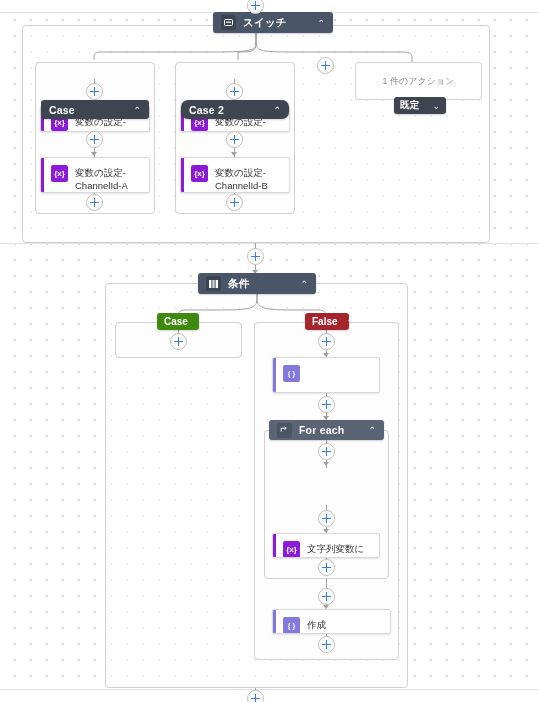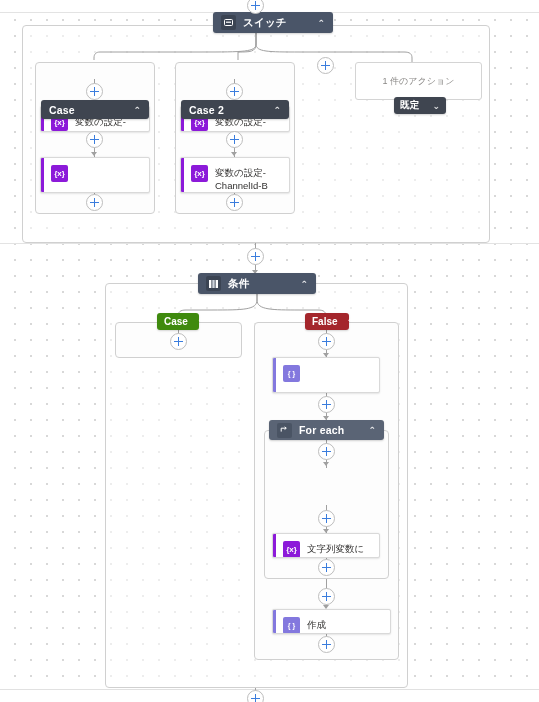--- a/index.html
+++ b/index.html
@@ -214,26 +214,27 @@
     <span class="ctext">変数の設定-TeamID-A</span>
   </div>
   <div class="vline" style="left:94px; top:132px; height:26px;"></div>
   <div class="plus" style="left:86px; top:131px;"></div>
   <div class="arrow" style="left:91px; top:152px;"></div>
   <div class="card" style="left:40px; top:157px; width:110px; height:36px;">
     <span class="accent" style="background:#8c1ad9;"></span>
     <span class="cicon" style="background:#8c1ad9;">
       <span>{x}</span>
     </span>
+    <span class="ctext">変数の設定-ChannelId-A</span>
   </div>
   <div class="vline" style="left:94px; top:193px; height:7px;"></div>
   <div class="plus" style="left:86px; top:194px;"></div>
 
   <div class="scope filled" style="left:175px; top:62px; width:120px; height:152px;"></div>
-  <div class="hdr case" style="left:181px; top:60px; width:108px; height:19px;">
+  <div class="hdr case" style="left:181px; top:60px; width:108px; height:19px;border-radius:7px;">
     <span class="hlabel">Case 2</span>
     <span class="chev">⌃</span>
   </div>
   <div class="vline" style="left:234px; top:79px; height:45px;"></div>
   <div class="plus" style="left:226px; top:83px;"></div>
   <div class="arrow" style="left:231px; top:102px;"></div>
   <div class="card" style="left:180px; top:106px; width:110px; height:26px;">
     <span class="accent" style="background:#8c1ad9;"></span>
     <span class="cicon" style="background:#8c1ad9;">
       <span>{x}</span>

